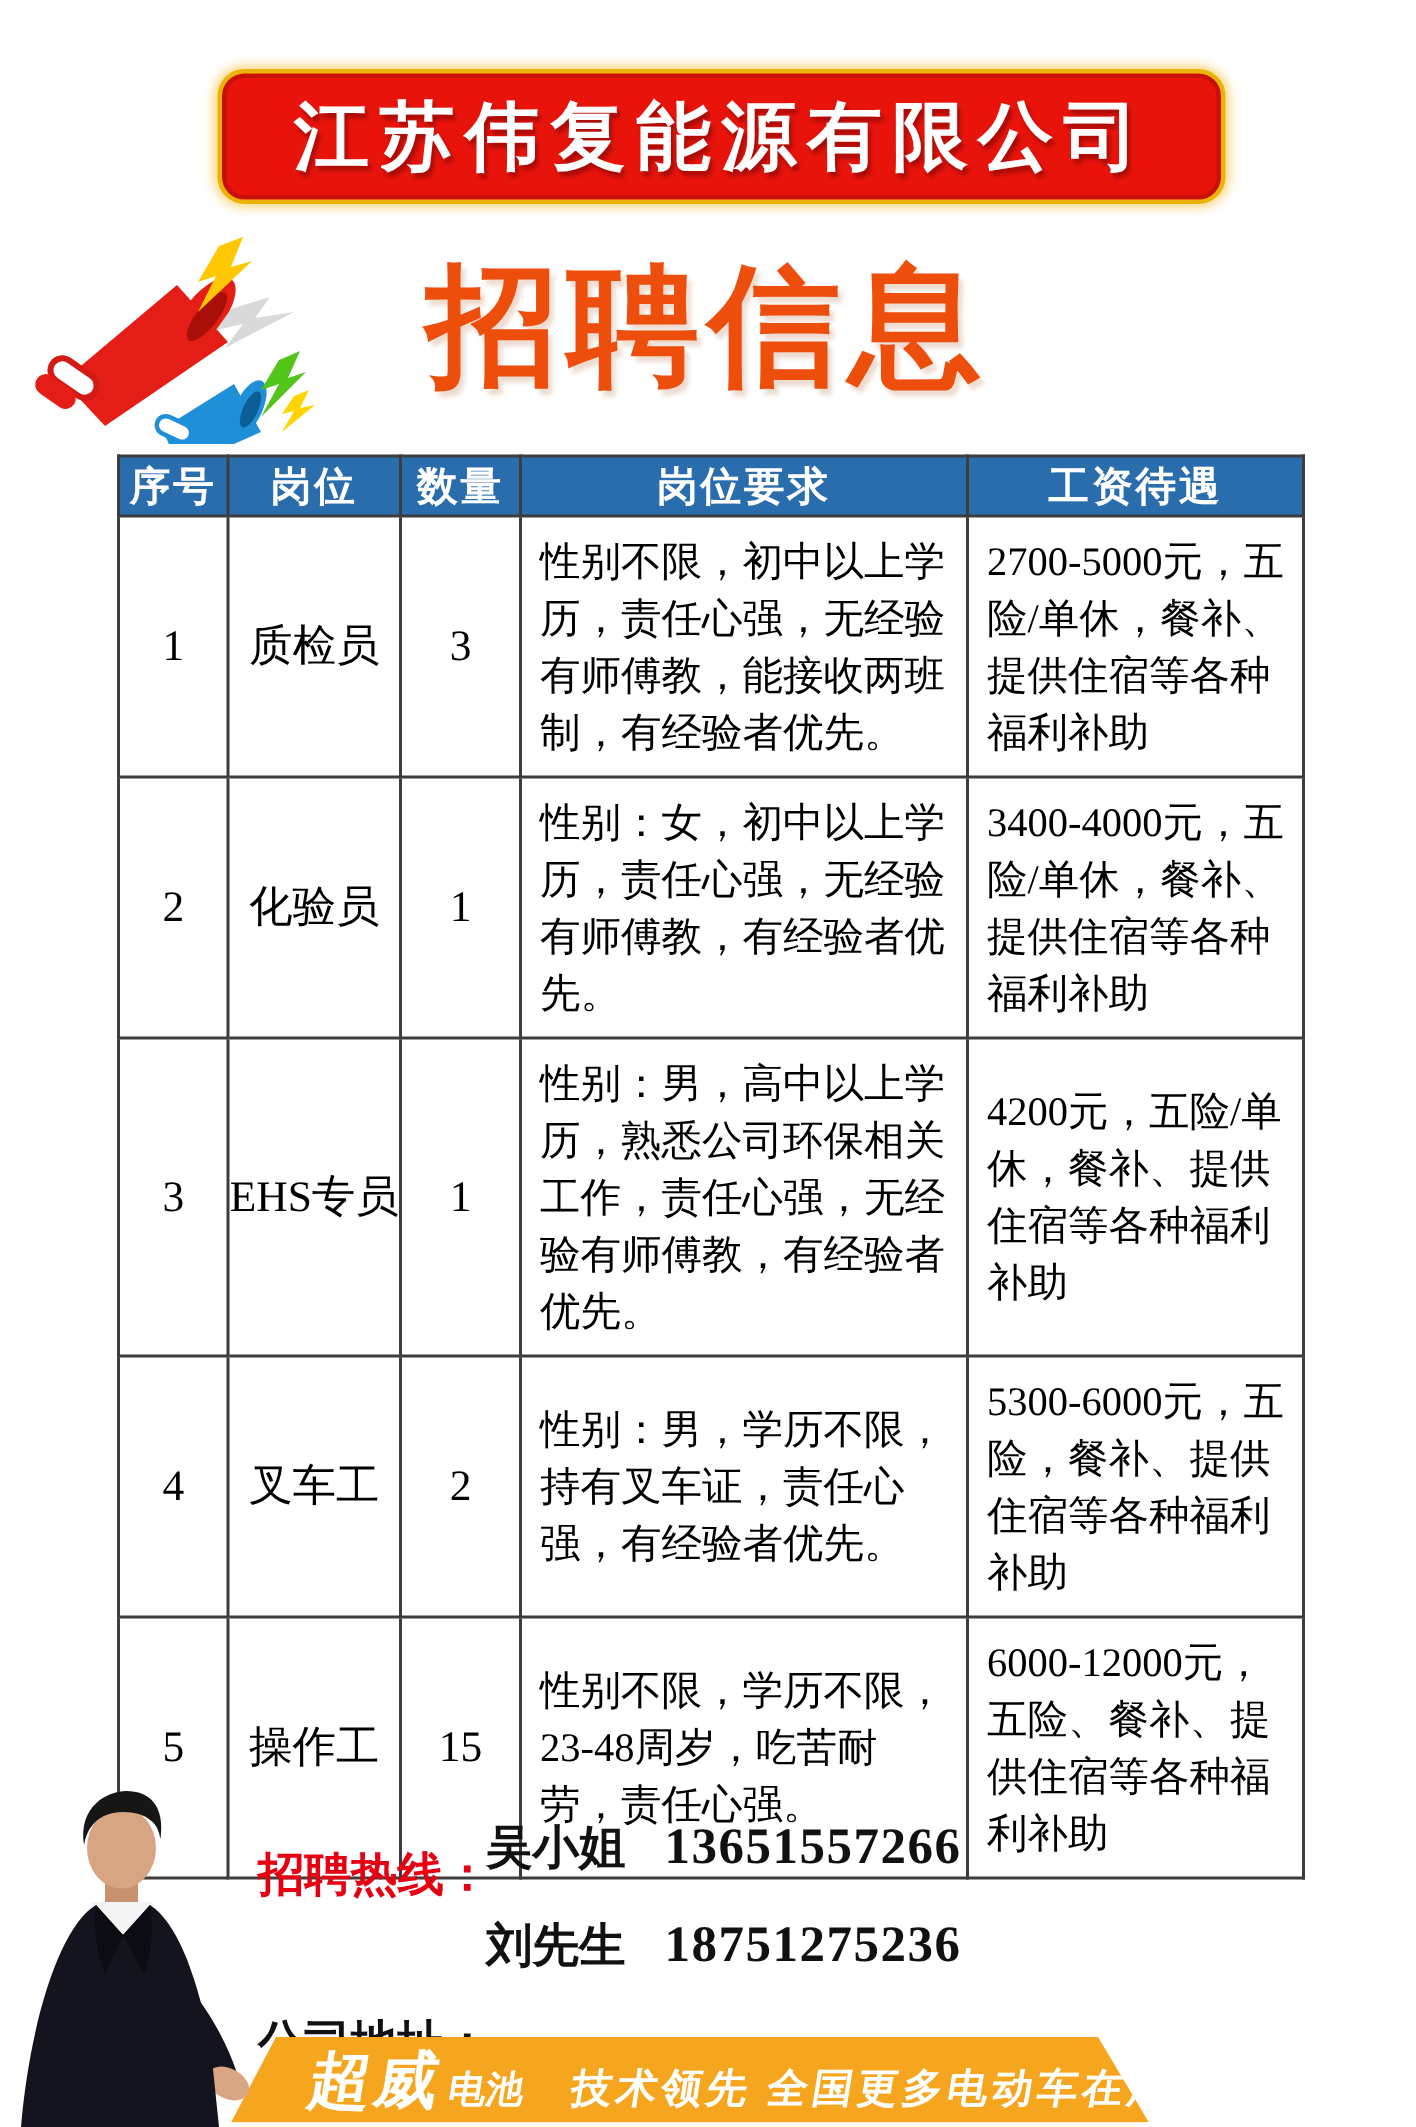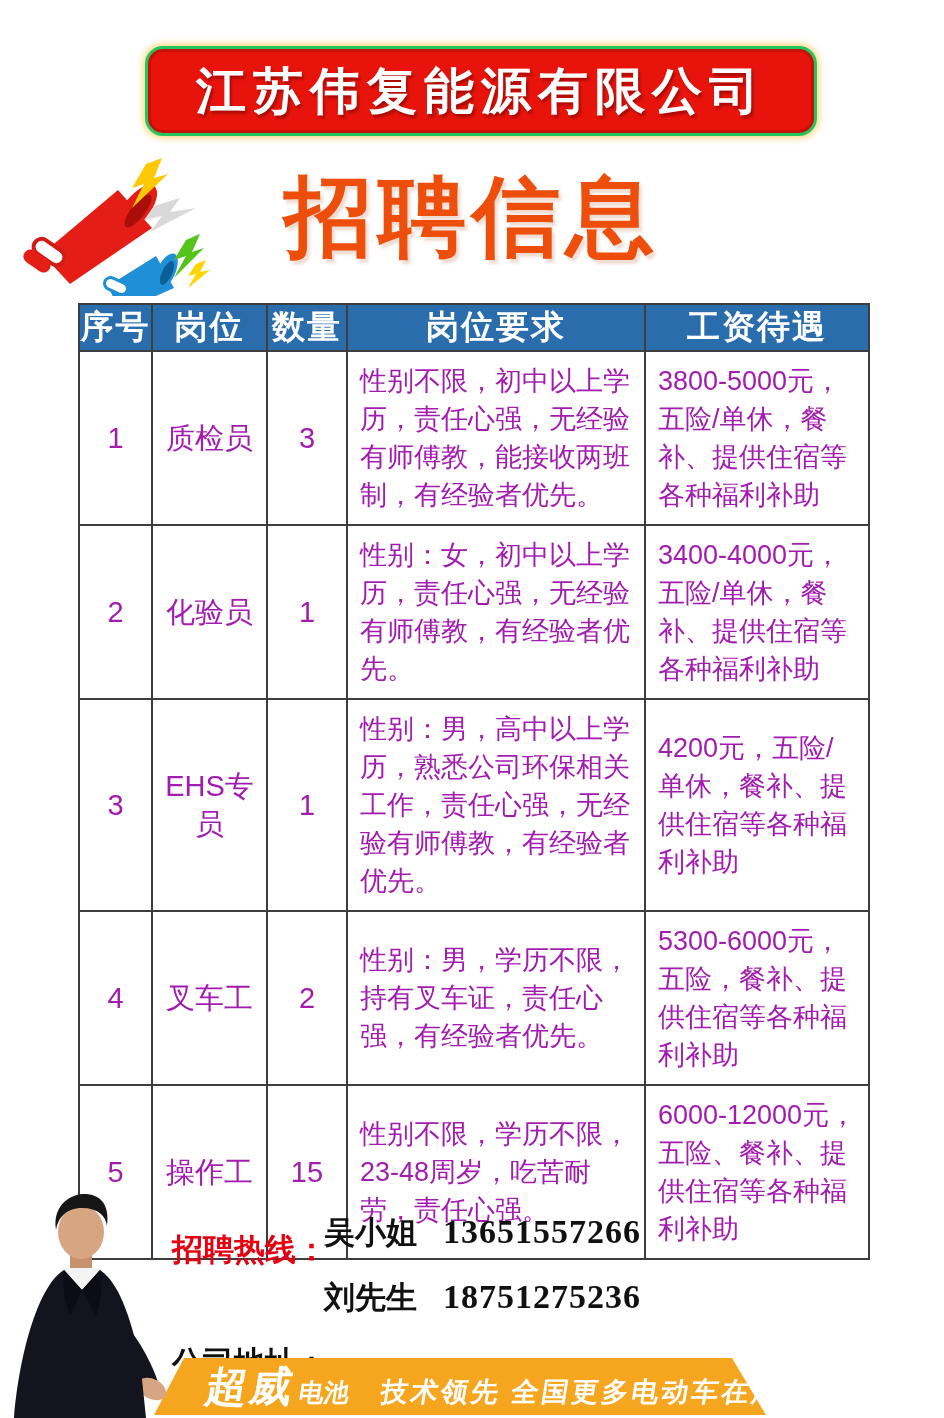--- a/index.html
+++ b/index.html
@@ -9,21 +9,21 @@
     font-family: "Liberation Sans", "DejaVu Sans", sans-serif;
     position: relative; overflow: hidden;
   }
   .page { position: relative; width: 944px; height: 1418px; background: #fff; }
 
   
   .top-banner {
     position: absolute; left: 145px; top: 46px;
     width: 672px; height: 90px;
     background: #e8140c;
-    border: 3px solid #22c55e;
+    border: 3px solid #eab308;
     border-radius: 18px;
     box-shadow: 0 0 7px 2px rgba(245,177,8,.55), inset 0 0 0 3px rgba(130,10,0,.30);
     display: flex; align-items: center; justify-content: center;
   }
   .top-banner .company {
     color: #ffffff; font-size: 50px; font-weight: bold;
     letter-spacing: 7px; white-space: nowrap;
     text-shadow: 2px 3px 3px rgba(90,0,0,.45);
   }
 
@@ -40,26 +40,26 @@
 
   
   table.jobs {
     position: absolute; left: 78px; top: 303px;
     width: 790px; border-collapse: collapse; table-layout: fixed;
     background: #fff;
   }
   table.jobs th, table.jobs td { border: 2px solid #3d3d3d; }
   table.jobs thead th {
     background: #2a6dad; color: #ffffff;
-    height: 40px; font-size: 33px; font-weight: bold;
+    height: 40px; font-size: 27px; font-weight: bold;
     text-align: center; vertical-align: middle; letter-spacing: 2px;
   }
   table.jobs tbody td {
     height: 164px; vertical-align: middle;
-    color: #a21caf; font-size: 27px; line-height: 38px;
+    color: #000000; font-size: 27px; line-height: 38px; font-family: Liberation Serif, serif;
   }
   table.jobs td.c { text-align: center; font-size: 29px; }
   table.jobs td.t { text-align: left; padding: 10px 8px 10px 12px; }
 
   
   .contact {
     position: absolute; left: 172px; top: 1212px;
     display: grid; grid-template-columns: 152px auto;
     row-gap: 7px; column-gap: 0;
     font-family: "Liberation Serif", "DejaVu Serif", serif;
@@ -146,21 +146,21 @@
         <th>岗位要求</th>
         <th>工资待遇</th>
       </tr>
     </thead>
     <tbody>
       <tr>
         <td class="c">1</td>
         <td class="c">质检员</td>
         <td class="c">3</td>
         <td class="t">性别不限，初中以上学历，责任心强，无经验有师傅教，能接收两班制，有经验者优先。</td>
-        <td class="t">3800-5000元，五险/单休，餐补、提供住宿等各种福利补助</td>
+        <td class="t">2700-5000元，五险/单休，餐补、提供住宿等各种福利补助</td>
       </tr>
       <tr>
         <td class="c">2</td>
         <td class="c">化验员</td>
         <td class="c">1</td>
         <td class="t">性别：女，初中以上学历，责任心强，无经验有师傅教，有经验者优先。</td>
         <td class="t">3400-4000元，五险/单休，餐补、提供住宿等各种福利补助</td>
       </tr>
       <tr>
         <td class="c">3</td>

